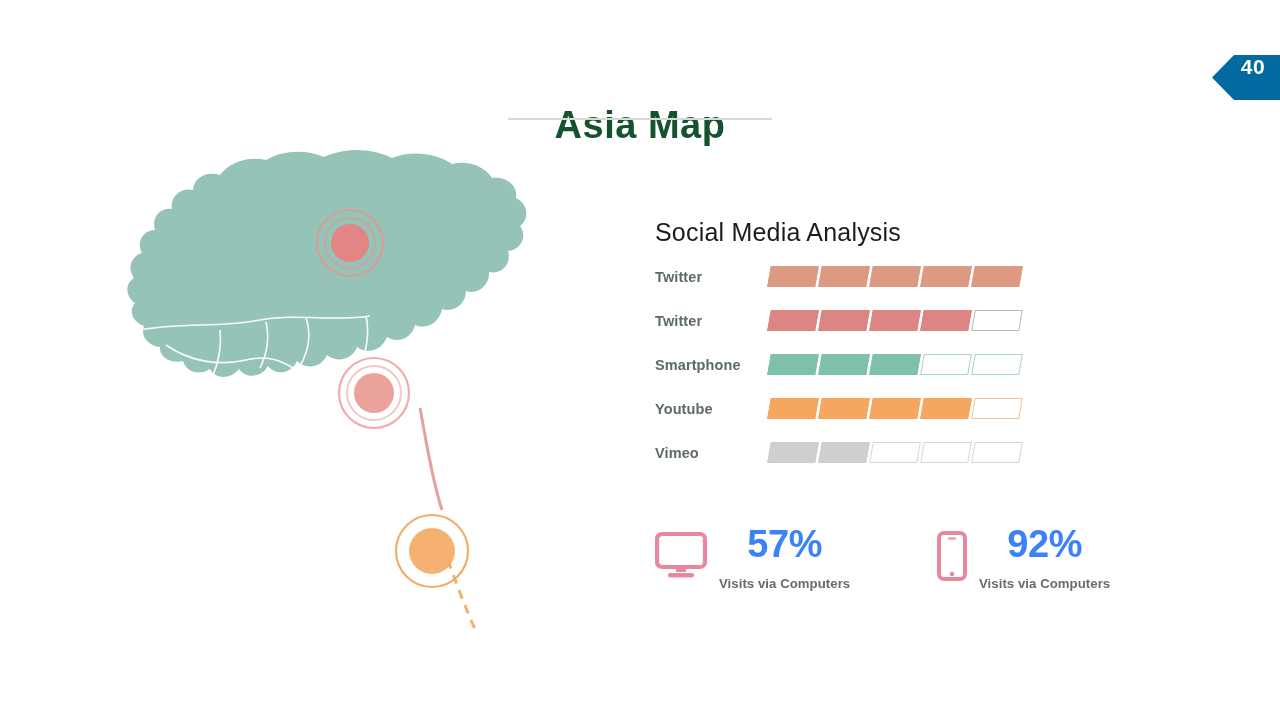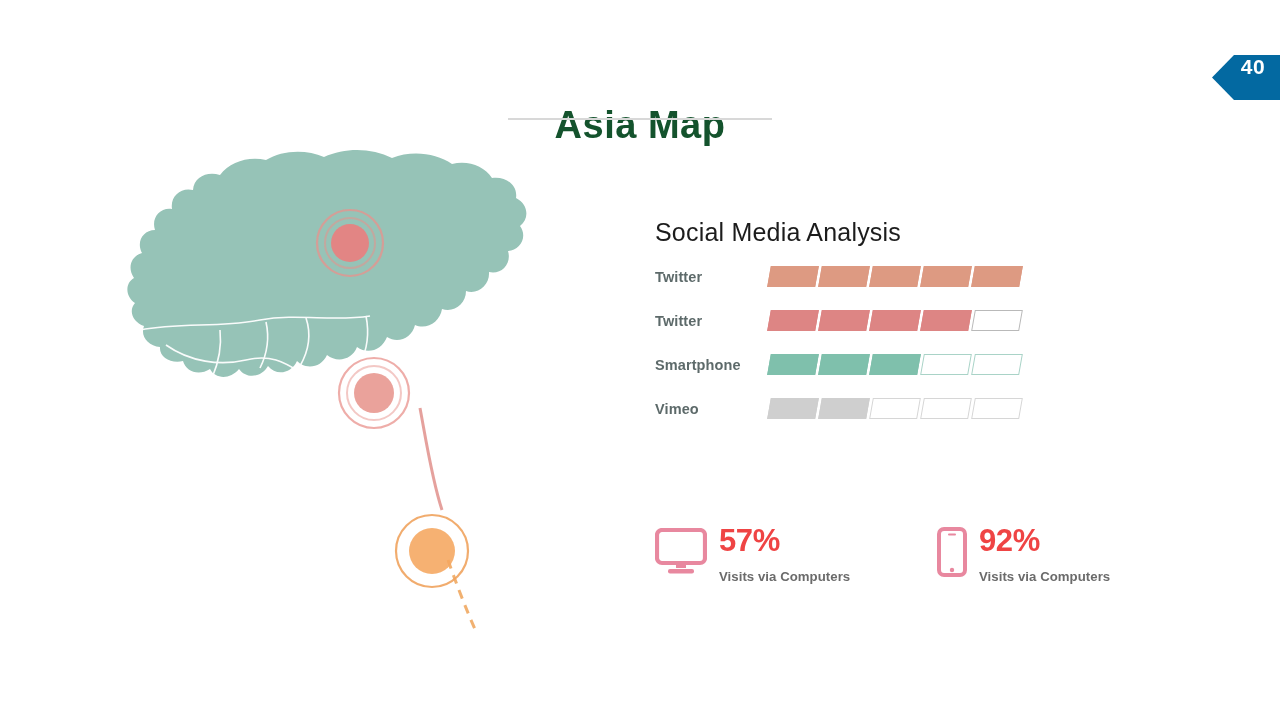--- a/index.html
+++ b/index.html
@@ -63,22 +63,22 @@
     transform: skewX(-10deg);
     border: 1px solid transparent;
   }
 
   
   .stats { position: absolute; left: 655px; top: 525px; width: 520px; display:flex; }
   .stat { display: flex; align-items: center; }
   .stat.computers { width: 282px; }
   .stat-icon { flex: 0 0 auto; margin-right: 12px; }
   .stat-num {
-    font-size: 31px; font-weight: bold; color: #ef4444;
-    line-height: 1.02; letter-spacing: -.4px;
+    font-size: 38px; font-weight: bold; color: #3b82f6;
+    line-height: 1.02; letter-spacing: -.4px; text-align: center;
   }
   .stat-cap {
     font-size: 13.2px; font-weight: bold; color: #6b6b6b;
     margin-top: 12px; letter-spacing: .05px;
   }
 </style>
 </head>
 <body>
 
 <div class="slide">
@@ -416,20 +416,30 @@
           <div class="bar-label">Smartphone</div>
           <div class="bar-track">
             <div class="seg" style="background: rgb(127, 192, 172); border-color: rgb(127, 192, 172);"></div>
             <div class="seg" style="background: rgb(127, 192, 172); border-color: rgb(127, 192, 172);"></div>
             <div class="seg" style="background: rgb(127, 192, 172); border-color: rgb(127, 192, 172);"></div>
             <div class="seg" style="background: rgb(255, 255, 255); border-color: rgb(169, 211, 199);"></div>
             <div class="seg" style="background: rgb(255, 255, 255); border-color: rgb(169, 211, 199);"></div>
           </div>
         </div>
         <div class="bar-row">
+          <div class="bar-label">Youtube</div>
+          <div class="bar-track">
+            <div class="seg" style="background: rgb(245, 166, 95); border-color: rgb(245, 166, 95);"></div>
+            <div class="seg" style="background: rgb(245, 166, 95); border-color: rgb(245, 166, 95);"></div>
+            <div class="seg" style="background: rgb(245, 166, 95); border-color: rgb(245, 166, 95);"></div>
+            <div class="seg" style="background: rgb(245, 166, 95); border-color: rgb(245, 166, 95);"></div>
+            <div class="seg" style="background: rgb(255, 255, 255); border-color: rgb(231, 197, 161);"></div>
+          </div>
+        </div>
+        <div class="bar-row">
           <div class="bar-label">Vimeo</div>
           <div class="bar-track">
             <div class="seg" style="background: rgb(207, 207, 207); border-color: rgb(207, 207, 207);"></div>
             <div class="seg" style="background: rgb(207, 207, 207); border-color: rgb(207, 207, 207);"></div>
             <div class="seg" style="background: rgb(255, 255, 255); border-color: rgb(214, 214, 214);"></div>
             <div class="seg" style="background: rgb(255, 255, 255); border-color: rgb(214, 214, 214);"></div>
             <div class="seg" style="background: rgb(255, 255, 255); border-color: rgb(214, 214, 214);"></div>
           </div>
         </div>
       </div>

